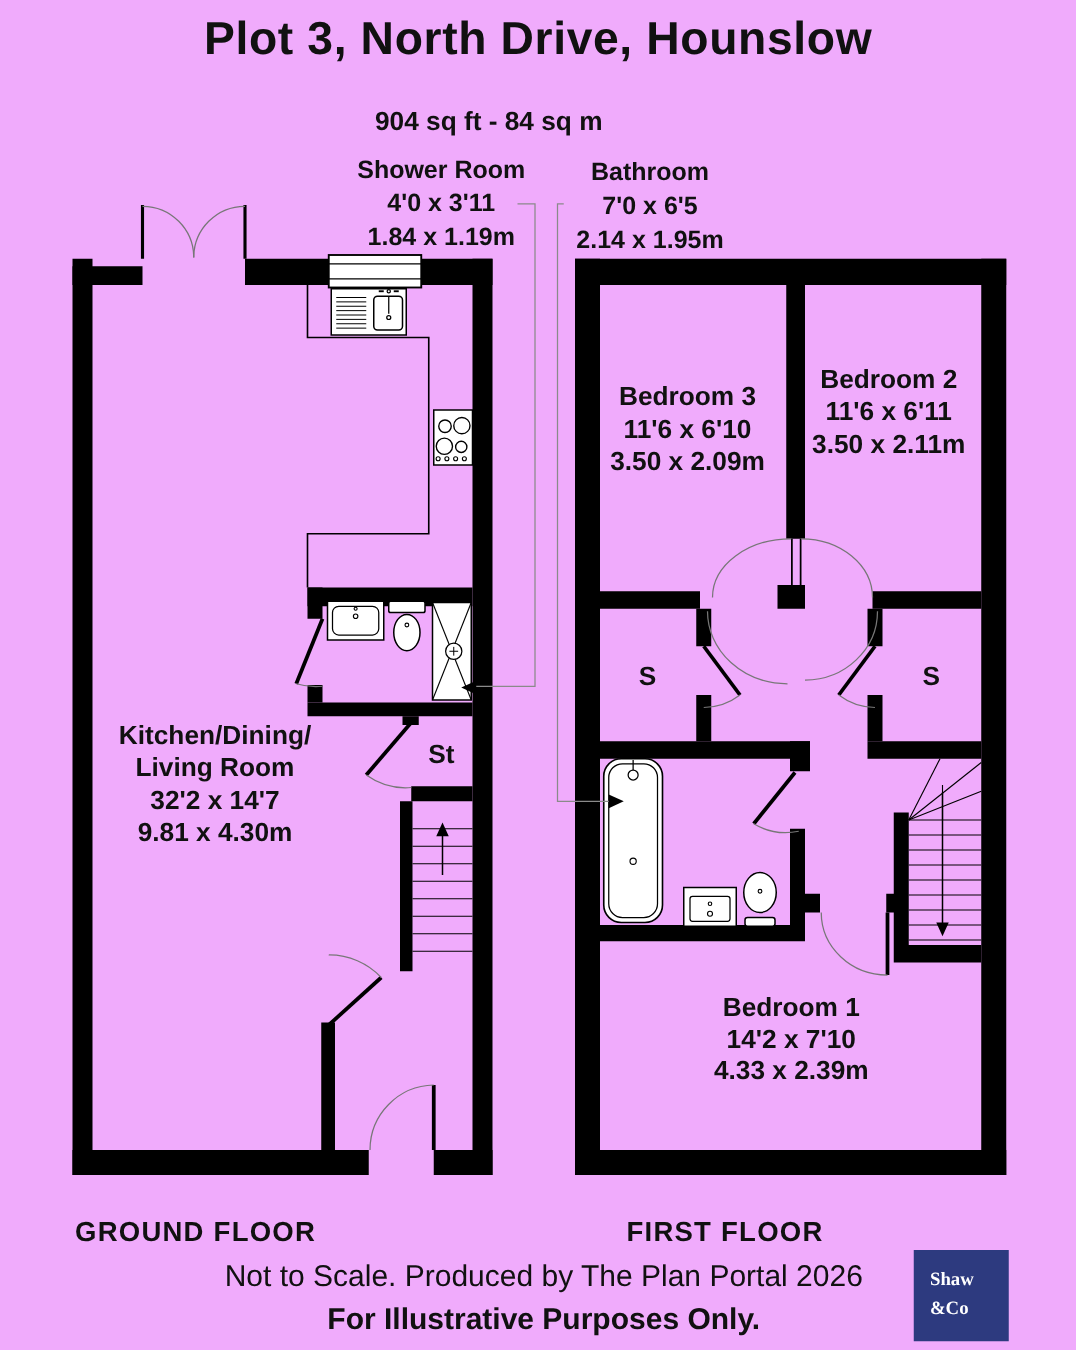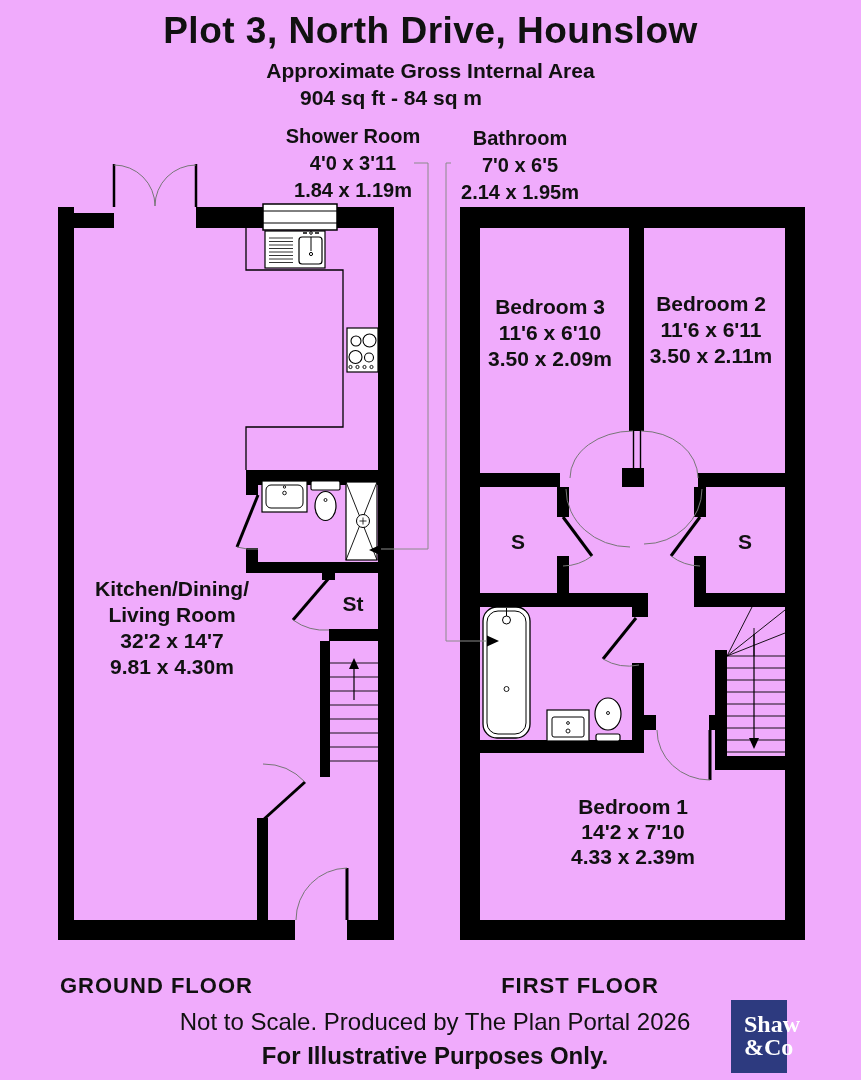--- a/index.html
+++ b/index.html
@@ -7,35 +7,35 @@
         font-family:"Liberation Sans",sans-serif;color:#111;overflow:hidden;}
   .plan-svg{position:absolute;left:0;top:0;}
   .txt{position:absolute;text-align:center;font-weight:bold;white-space:nowrap;}
   .title{left:0;top:10px;width:861px;font-size:37px;letter-spacing:.5px;}
   .subtitle{left:0;top:59px;width:861px;font-size:21px;}
   .area{left:0;top:86px;width:782px;font-size:21px;}
   .room-label{font-size:21px;line-height:26px;}
   .leader-label{font-size:20px;line-height:27px;}
   .lbl-shower{left:253px;top:123px;width:200px;}
   .lbl-bath{left:420px;top:125px;width:200px;text-align:center;}
-  .lbl-bed3{left:450px;top:294px;width:200px;}
+  .lbl-bed3{left:450px;top:305px;width:200px;}
   .lbl-bed2{left:611px;top:291px;width:200px;}
   .lbl-bed1{left:533px;top:794px;width:200px;line-height:25px;}
   .lbl-kitchen{left:72px;top:576px;width:200px;}
   .lbl-st{left:323px;top:592px;width:60px;font-size:21px;}
   .lbl-s-left{left:488px;top:530px;width:60px;font-size:21px;}
   .lbl-s-right{left:715px;top:530px;width:60px;font-size:21px;}
   .floor-name{font-size:22px;letter-spacing:1px;top:955px;margin-top:18px;}
   .fn-ground{left:60px;width:240px;text-align:left;}
   .fn-first{left:460px;width:240px;text-align:center;}
   .footer1{left:10px;top:1008px;width:850px;font-size:24px;font-weight:normal;}
   .footer2{left:10px;top:1042px;width:850px;font-size:24px;}
-  .logo{position:absolute;left:731px;top:1000px;width:56px;height:73px;
+  .logo{position:absolute;left:731px;top:1000px;width:76px;height:73px;
         background:#2d3a7f;color:#fff;font-family:"Liberation Serif",serif;
-        font-weight:600;font-size:24px;line-height:23px;box-sizing:border-box;
+        font-weight:600;font-size:15px;line-height:23px;box-sizing:border-box;
         padding:13px 0 0 13px;text-align:left;}
   .logo span{display:block;}
 </style>
 </head>
 <body>
 
 <div class="page">
 
   <svg class="plan-svg" width="861" height="1080" viewBox="0 0 861 1080">
 
@@ -267,21 +267,20 @@
 
     <g>
       <path d="M414,163 H428 V549 H378" fill="none" stroke="#8a8a8a" stroke-width="1"></path>
       <polygon points="369,550 381,544.5 381,555.5" fill="#000"></polygon>
       <path d="M451,163 H446 V641 H489" fill="none" stroke="#8a8a8a" stroke-width="1"></path>
       <polygon points="499,641 487,635.5 487,646.5" fill="#000"></polygon>
     </g>
   </svg>
 
   <div class="txt title">Plot 3, North Drive, Hounslow</div>
-  <div class="txt subtitle">Approximate Gross Internal Area</div>
   <div class="txt area">904 sq ft - 84 sq m</div>
 
   <div class="txt leader-label lbl-shower">
     <div>Shower Room</div>
     <div>4'0 x 3'11</div>
     <div>1.84 x 1.19m</div>
   </div>
 
   <div class="txt leader-label lbl-bath">
     <div>Bathroom</div>

